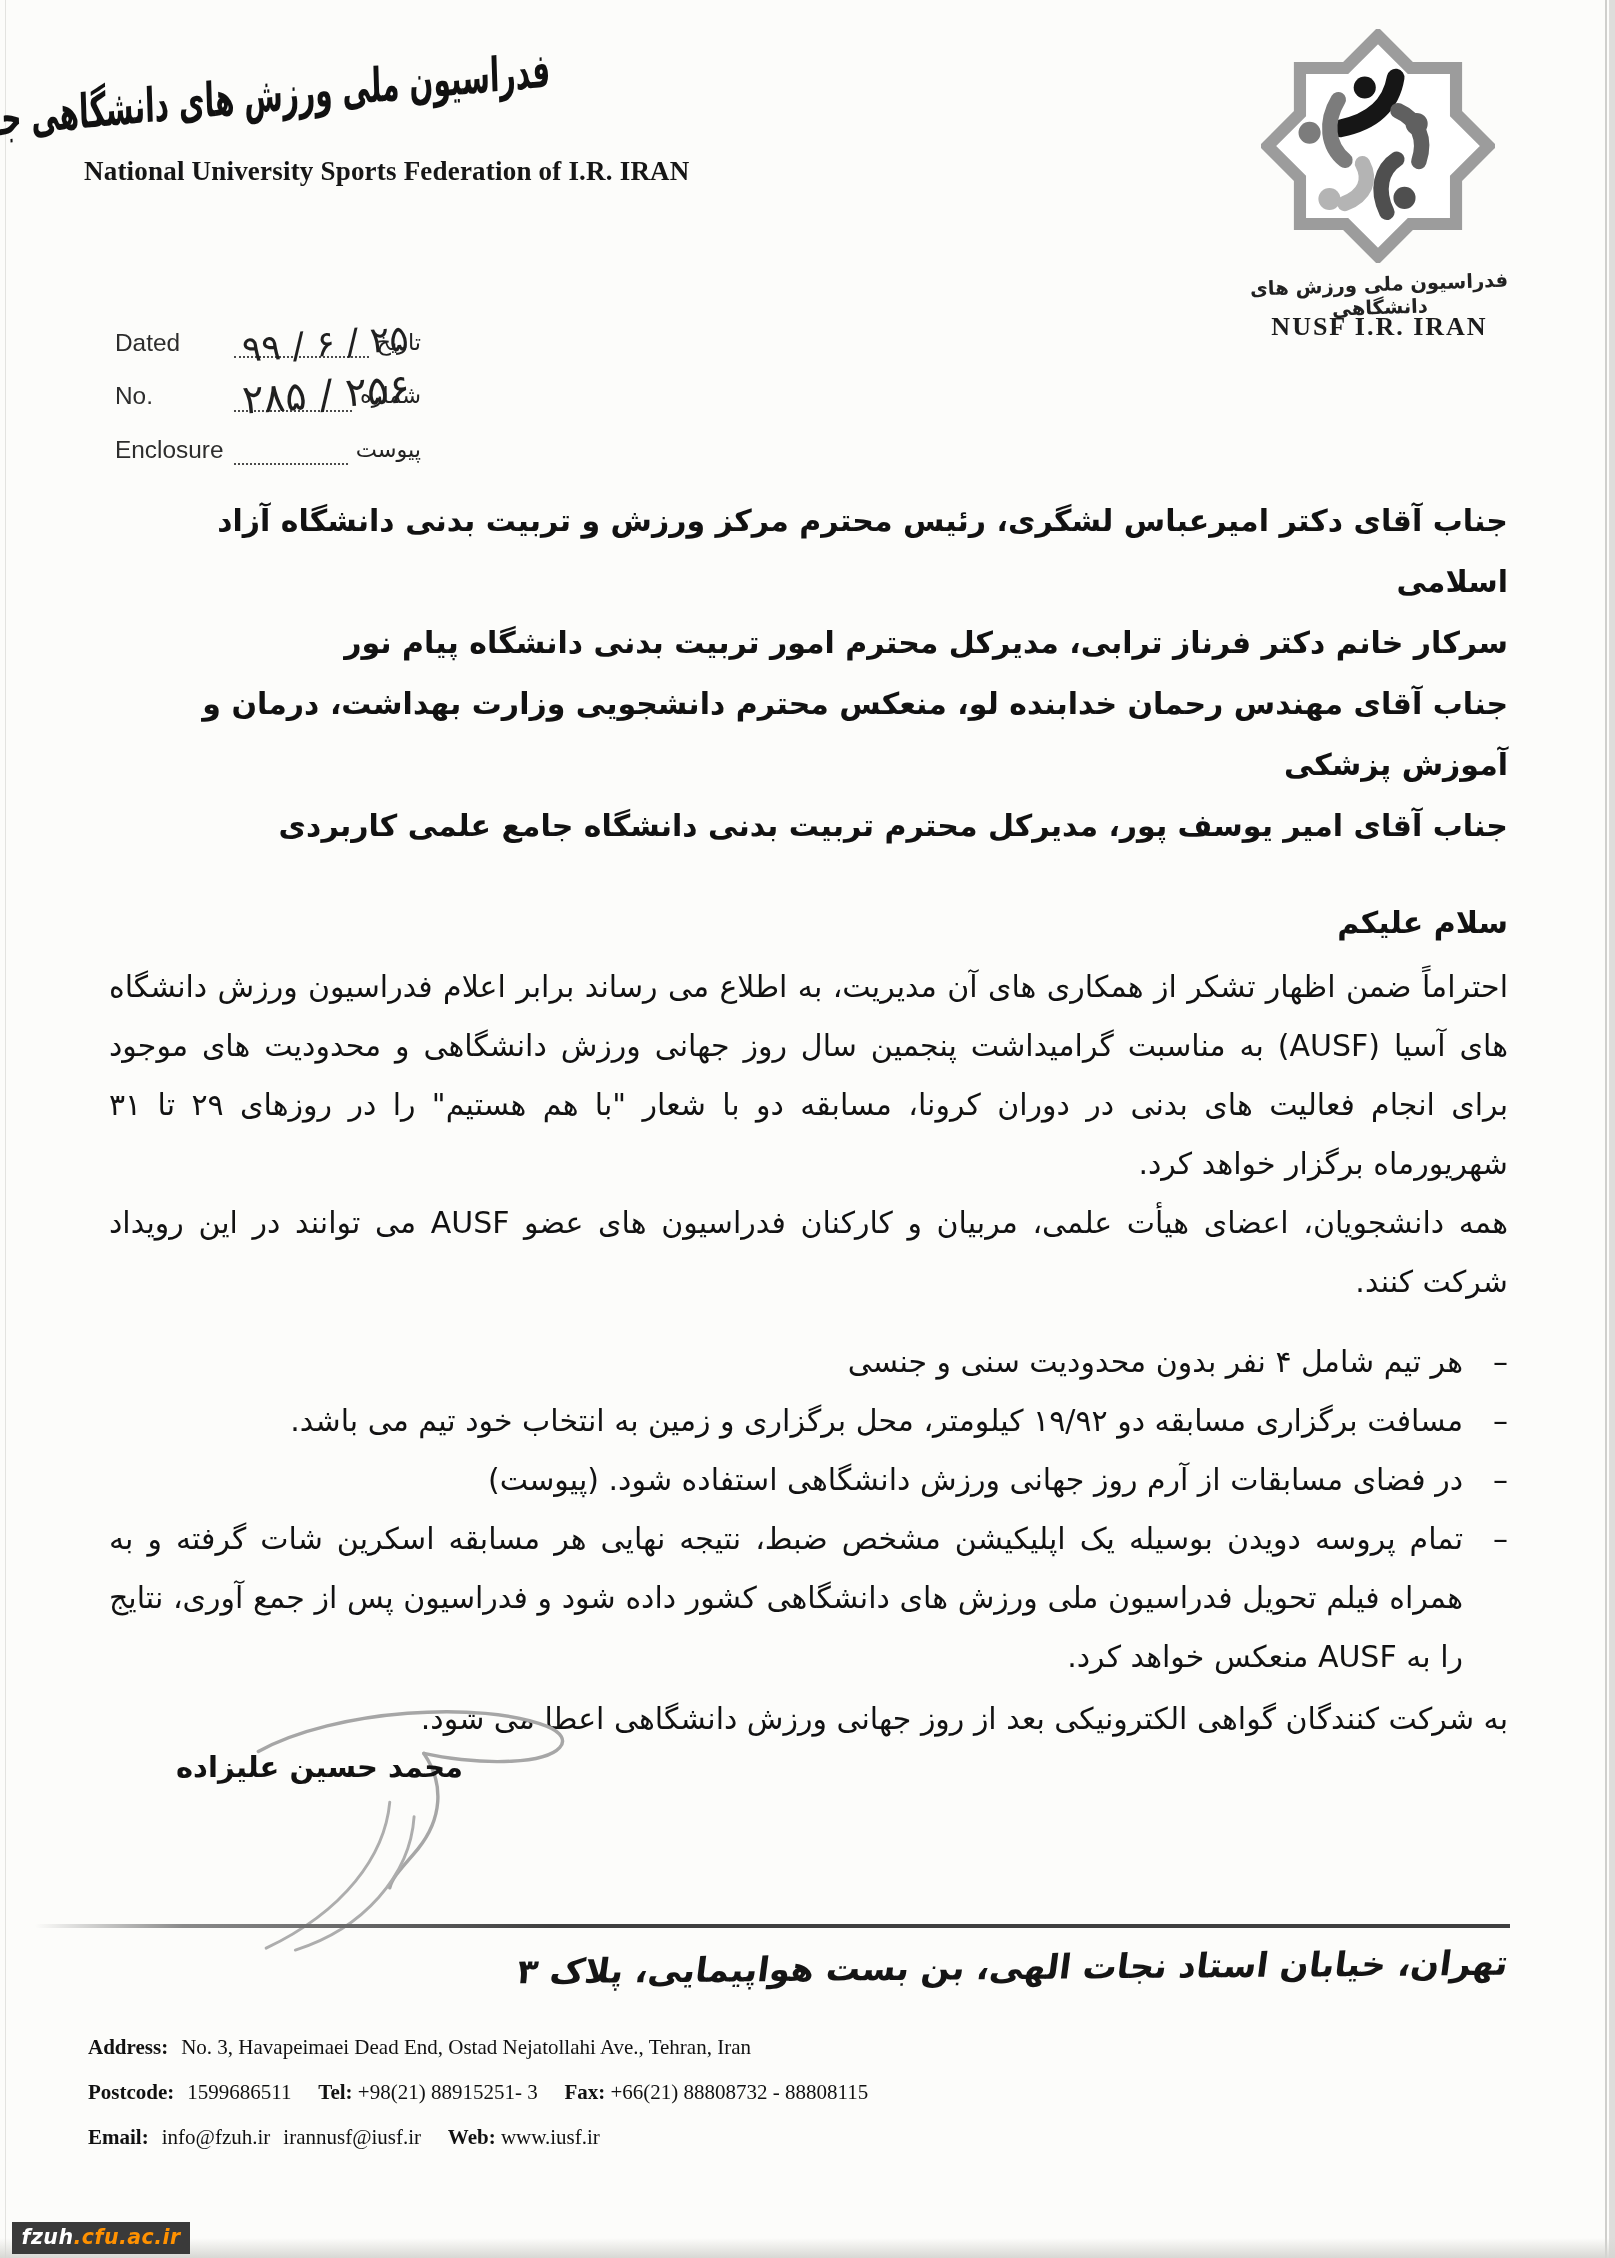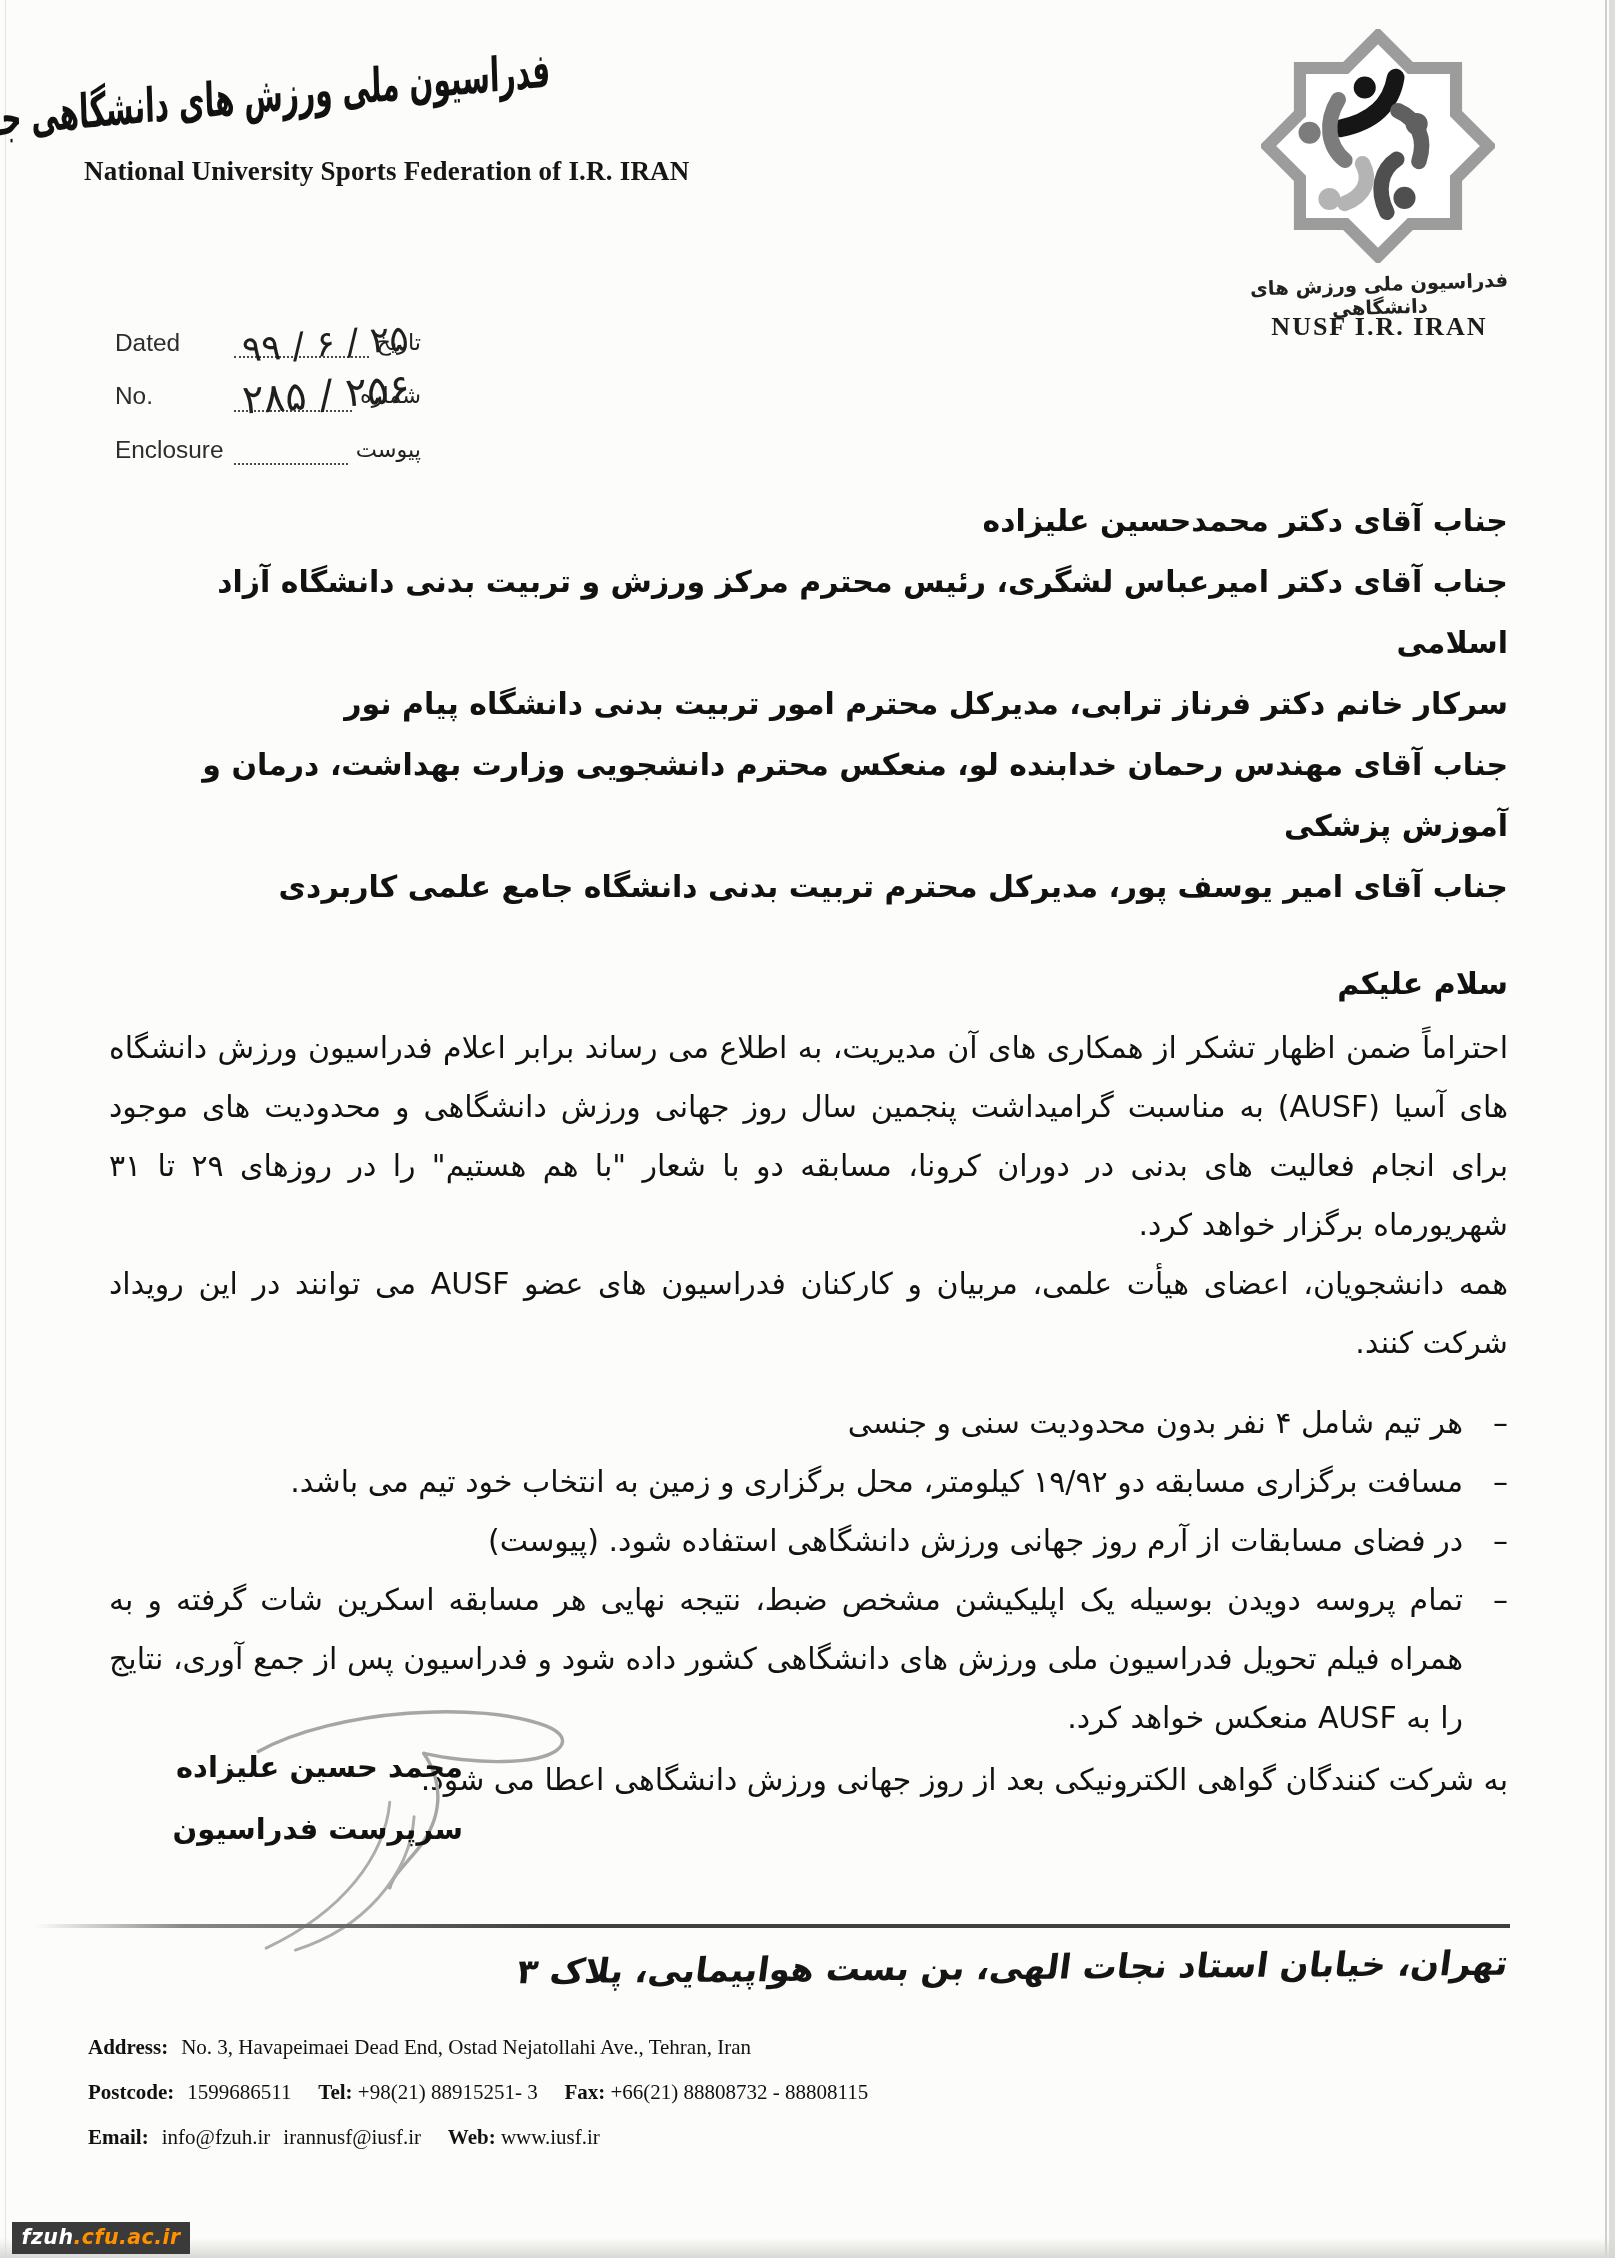--- a/index.html
+++ b/index.html
@@ -142,21 +142,20 @@
     <div class="meta-row">
       <span class="meta-en">Enclosure</span>
       <span class="meta-dots">
         <span class="meta-val"></span>
       </span>
       <span class="meta-fa">پیوست</span>
     </div>
   </div>
 
   <div class="body-text">
-    <div class="recipient">جناب آقای دکتر محمدحسین علیزاده</div>
     <div class="recipient">جناب آقای دکتر امیرعباس لشگری، رئیس محترم مرکز ورزش و تربیت بدنی دانشگاه آزاد اسلامی</div>
     <div class="recipient">سرکار خانم دکتر فرناز ترابی، مدیرکل محترم امور تربیت بدنی دانشگاه پیام نور</div>
     <div class="recipient">جناب آقای مهندس رحمان خدابنده لو، منعکس محترم دانشجویی وزارت بهداشت، درمان و آموزش پزشکی</div>
     <div class="recipient">جناب آقای امیر یوسف پور، مدیرکل محترم تربیت بدنی دانشگاه جامع علمی کاربردی</div>
 
     <div class="greeting">سلام علیکم</div>
 
     <div class="para para1">احتراماً ضمن اظهار تشکر از همکاری های آن مدیریت، به اطلاع می رساند برابر اعلام فدراسیون ورزش دانشگاه های آسیا (AUSF) به مناسبت گرامیداشت پنجمین سال روز جهانی ورزش دانشگاهی و محدودیت های موجود برای انجام فعالیت های بدنی در دوران کرونا، مسابقه دو با شعار "با هم هستیم" را در روزهای ۲۹ تا ۳۱ شهریورماه برگزار خواهد کرد.</div>
     <div class="para">همه دانشجویان، اعضای هیأت علمی، مربیان و کارکنان فدراسیون های عضو AUSF می توانند در این رویداد شرکت کنند.</div>
 
@@ -183,21 +182,20 @@
   </div>
 
   <svg class="sig-squiggle" width="419" height="258" viewBox="0 0 430 265">
     <path d="M70,58 C150,14 300,6 366,32 C398,45 382,66 330,68 C295,70 258,64 240,60" stroke="#a6a6a6" stroke-width="3.5" fill="none" stroke-linecap="round"></path>
     <path d="M240,60 C262,92 258,128 234,158 C220,175 208,186 205,198" stroke="#a6a6a6" stroke-width="3.5" fill="none" stroke-linecap="round"></path>
     <path d="M205,110 C200,165 158,222 78,260" stroke="#adadad" stroke-width="3" fill="none" stroke-linecap="round"></path>
     <path d="M230,125 C226,185 178,240 108,262" stroke="#adadad" stroke-width="3" fill="none" stroke-linecap="round"></path>
   </svg>
   <div class="sig">
     <div>محمد حسین علیزاده</div>
-    <div>سرپرست فدراسیون</div>
   </div>
 
   <div class="divider"></div>
   <div class="footer-fa">تهران، خیابان استاد نجات الهی، بن بست هواپیمایی، پلاک ۳</div>
 
   <div class="footer-en">
     <div class="footer-line">
       <span class="flabel">Address:</span>
       <span class="sgap">No. 3, Havapeimaei Dead End, Ostad Nejatollahi Ave., Tehran, Iran</span>
     </div>

